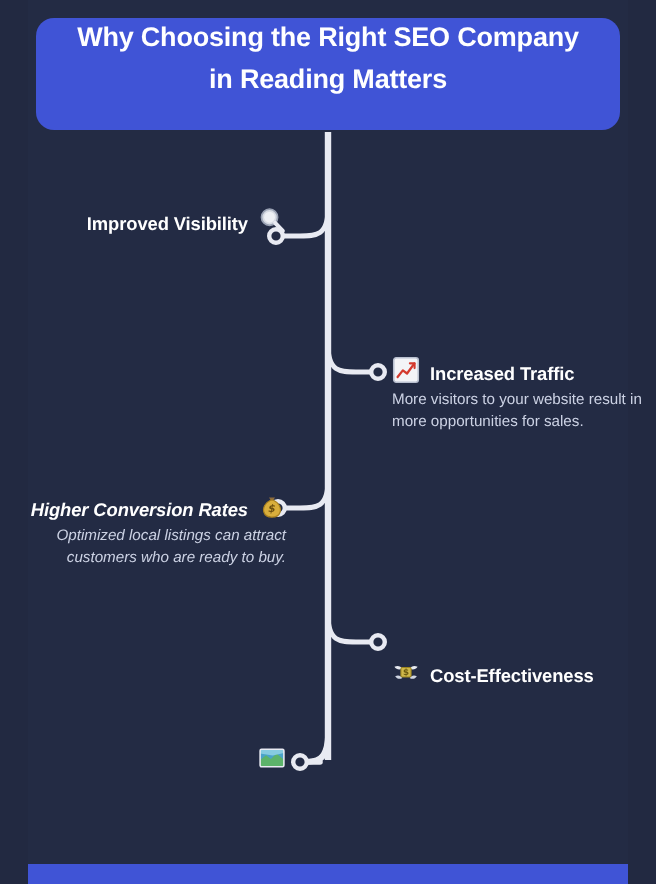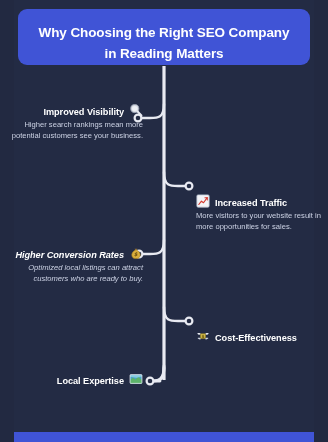--- a/index.html
+++ b/index.html
@@ -31,21 +31,21 @@
   .header {
     position: absolute;
     left: 18px;
     top: 9px;
     width: 292px;
     height: 56px;
     background: #4054d6;
     border-radius: 9px;
     box-sizing: border-box;
     display: flex;
-    align-items: flex-end;
+    align-items: flex-start;
     justify-content: center;
     padding: 0 14px;
   }
   .header-title {
     color: #ffffff;
     font-size: 13.5px;
     font-weight: bold;
     line-height: 1.55;
     text-align: center;
     letter-spacing: -0.1px;
@@ -106,21 +106,21 @@
   }
   .item-icon {
     width: 14px;
     height: 14px;
     flex: 0 0 14px;
     display: block;
   }
 
   
   #item-1 { left: 6px;  top: 103px; width: 137px; }
-  #item-2 { left: 196px; top: 194px; width: 126px; }
+  #item-2 { left: 196px; top: 178px; width: 126px; }
   #item-3 { left: 6px;  top: 246px; width: 137px; font-style: italic; }
   #item-4 { left: 196px; top: 329px; width: 126px; }
   #item-5 { left: 22px; top: 372px; width: 121px; }
 </style>
 </head>
 <body>
 
 <div id="infographic">
 
   <div class="panel"></div>
@@ -152,21 +152,20 @@
 
   <div class="item left" id="item-1">
     <div class="item-head">
       <span class="item-title">Improved Visibility</span>
       <svg class="item-icon" viewBox="0 0 16 16">
         <circle cx="6.6" cy="6.4" r="4.6" fill="#d7dbe4" stroke="#9aa2b4" stroke-width="1"></circle>
         <circle cx="6.6" cy="6.4" r="3.1" fill="#eef0f5"></circle>
         <line x1="9.8" y1="9.7" x2="14.2" y2="14.2" stroke="#e8eaf2" stroke-width="2.3" stroke-linecap="round"></line>
       </svg>
     </div>
-    <div class="item-desc">Higher search rankings mean more potential customers see your business.</div>
   </div>
 
   <div class="item right" id="item-2">
     <div class="item-head">
       <svg class="item-icon" viewBox="0 0 16 16">
         <rect x="1" y="1" width="14" height="14" rx="1.4" fill="#f3f4f8" stroke="#b9c0d0" stroke-width="0.9"></rect>
         <polyline points="3.2,12 6.2,8.2 8.6,10 12.8,4.2" fill="none" stroke="#d43a2f" stroke-width="1.3" stroke-linecap="round" stroke-linejoin="round"></polyline>
         <polyline points="10.2,4.2 12.9,4.2 12.9,6.9" fill="none" stroke="#d43a2f" stroke-width="1.2" stroke-linecap="round" stroke-linejoin="round"></polyline>
       </svg>
       <span class="item-title">Increased Traffic</span>
@@ -195,21 +194,20 @@
         <path d="M14.2 10.4 C12.4 9.6, 10.8 10.2, 10.1 11.4 C11.5 12.3, 13.3 11.9, 14.2 10.4 Z" fill="#cfd5e2"></path>
         <rect x="5.1" y="5.4" width="5.8" height="5.4" rx="0.8" fill="#cfb84a" stroke="#9d8620" stroke-width="0.6"></rect>
         <text x="8" y="9.9" font-size="5" font-family="DejaVu Sans, sans-serif" font-weight="bold" fill="#6b5a0f" text-anchor="middle">$</text>
       </svg>
       <span class="item-title">Cost-Effectiveness</span>
     </div>
   </div>
 
   <div class="item left" id="item-5">
     <div class="item-head">
-      <span class="item-title">Local Expertise</span>
       <svg class="item-icon" viewBox="0 0 16 16">
         <rect x="1.2" y="3.0" width="13.6" height="10" rx="0.8" fill="#4aa3c9"></rect>
         <path d="M1.2 9.2 L4.6 6.4 L7.4 8.6 L10.6 5.4 L14.8 9.0 L14.8 13 L1.2 13 Z" fill="#5cb36a"></path>
         <path d="M1.2 3.0 L14.8 3.0 L14.8 5.2 L8.4 6.6 L1.2 5.4 Z" fill="#86cbe0"></path>
         <rect x="1.2" y="3.0" width="13.6" height="10" rx="0.8" fill="none" stroke="#e8eaf2" stroke-width="0.9"></rect>
       </svg>
     </div>
   </div>
 
   <div class="bottom-bar"></div>

